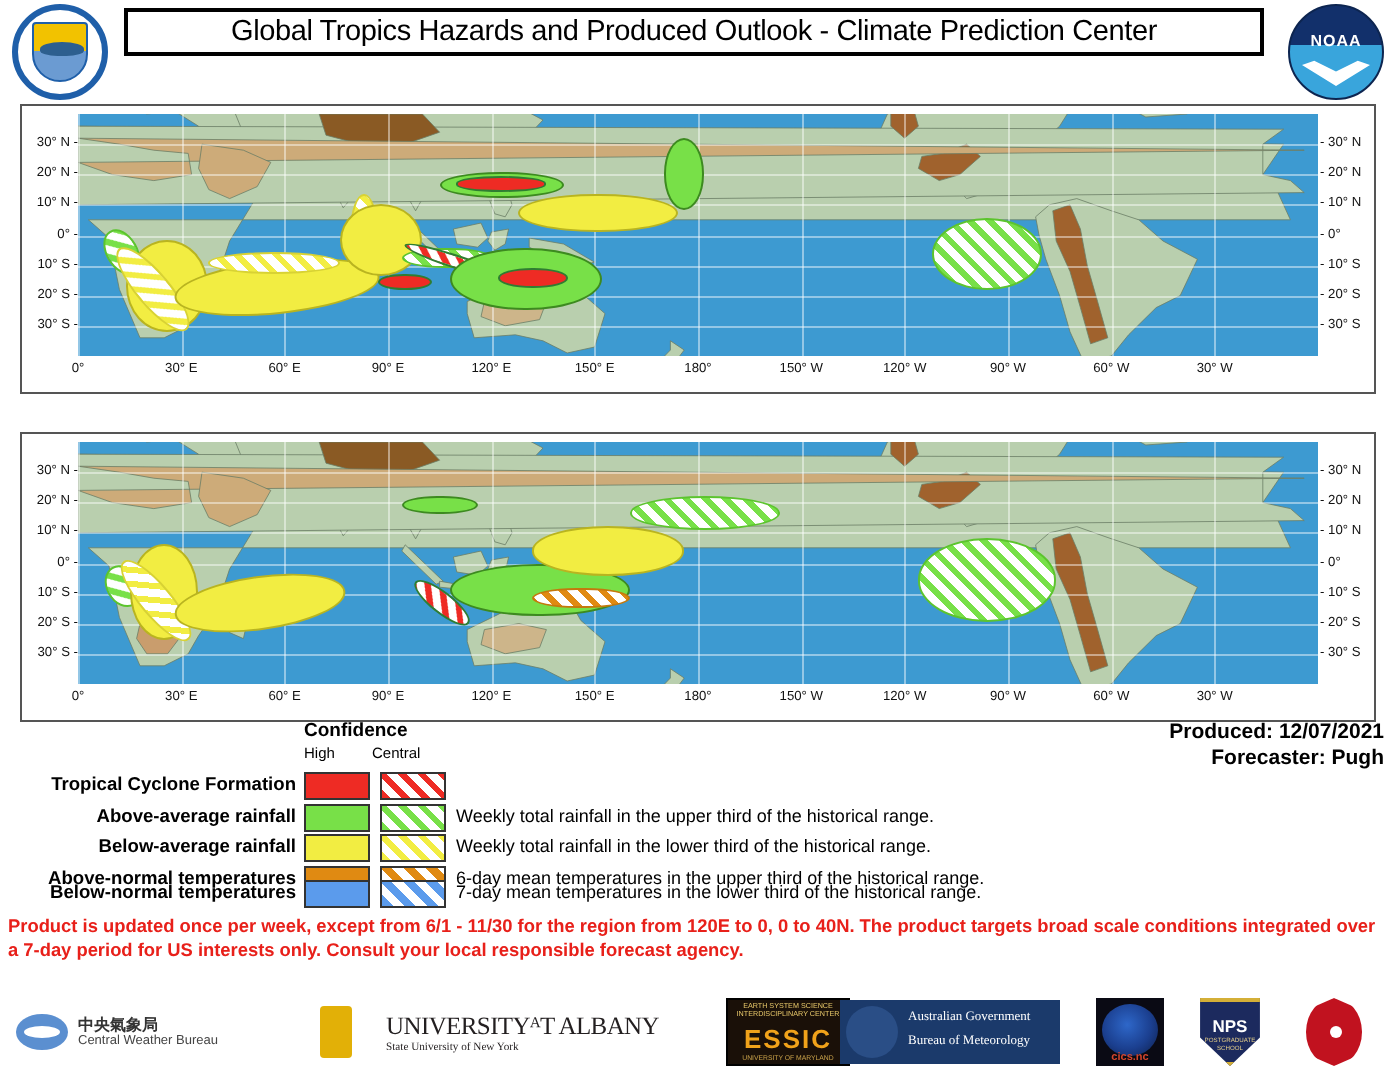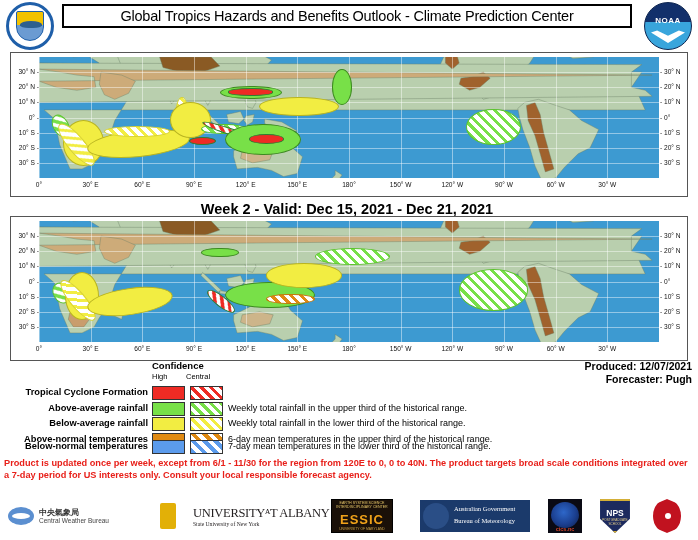--- a/index.html
+++ b/index.html
@@ -148,21 +148,21 @@
 </head>
 <body>
 
 <div class="page">
 
   <div class="header">
     <div class="seal">
       <div class="seal-inner"></div>
     </div>
     <div class="title-box">
-      <span>Global Tropics Hazards and Benefits Outlook - Climate Prediction Center</span>
+      <span>Global Tropics Hazards and Produced Outlook - Climate Prediction Center</span>
     </div>
     <div class="noaa">
       <div class="noaa-text">NOAA</div>
       <div class="noaa-bird"></div>
     </div>
   </div>
 
   <div class="panel" style="position:absolute;left:10px;top:52px;width:678px;height:145px;">
     <div id="w1-map" class="map-frame" style="position:absolute;left:28px;top:4px;right:28px;bottom:18px;">
         <div class="ocean"></div>
@@ -260,23 +260,20 @@
         <div class="xlab" style="left: 273.333px; top: 128px; width: 26px; text-align: center;">150° E</div>
         <div class="xlab" style="left: 325px; top: 128px; width: 26px; text-align: center;">180°</div>
         <div class="xlab" style="left: 376.667px; top: 128px; width: 26px; text-align: center;">150° W</div>
         <div class="xlab" style="left: 428.333px; top: 128px; width: 26px; text-align: center;">120° W</div>
         <div class="xlab" style="left: 480px; top: 128px; width: 26px; text-align: center;">90° W</div>
         <div class="xlab" style="left: 531.667px; top: 128px; width: 26px; text-align: center;">60° W</div>
         <div class="xlab" style="left: 583.333px; top: 128px; width: 26px; text-align: center;">30° W</div>
       </div>
   </div>
 
-  <div class="week-title" style="position:absolute;left:62px;top:201px;width:570px;">
-    <span>Week 2 - Valid: Dec 15, 2021 - Dec 21, 2021</span>
-  </div>
 
   <div class="panel" style="position:absolute;left:10px;top:216px;width:678px;height:145px;">
     <div id="w2-map" class="map-frame" style="position:absolute;left:28px;top:4px;right:28px;bottom:18px;">
         <div class="ocean"></div>
         <svg width="620" height="121" viewBox="0 0 620 121" style="position: absolute; left: 0px; top: 0px;">
           <polygon points="0.0,6.1 20.7,9.1 34.4,12.1 56.8,13.6 60.3,37.8 74.1,42.3 87.8,43.9 75.8,63.5 68.9,84.7 60.3,96.8 55.1,105.9 43.1,111.9 31.0,111.9 20.7,87.7 15.5,62.0 5.2,52.9 606.2,52.9 599.3,37.8 592.4,30.3 602.8,15.1 0.0,6.1" fill="#b9cfae" stroke="#6b7d66" stroke-width="0.4"></polygon>
           <polygon points="75.8,78.7 86.1,83.2 82.7,98.3 75.8,95.3 74.1,84.7 75.8,78.7" fill="#b9cfae" stroke="#6b7d66" stroke-width="0.4"></polygon>
           <polygon points="0.0,0.0 8.6,-6.1 31.0,-7.6 51.7,-7.6 77.5,-3.0 94.7,0.0 103.3,15.1 98.2,22.7 86.1,22.7 77.5,42.3 74.1,36.3 60.3,30.3 56.8,13.6 60.3,6.1 48.2,-1.5 34.4,0.0 20.7,-6.1 0.0,-6.1 0.0,0.0" fill="#b9cfae" stroke="#6b7d66" stroke-width="0.4"></polygon>
           <polygon points="77.5,-3.0 120.6,-6.1 155.0,-7.6 189.4,-7.6 215.3,-6.1 232.5,3.0 223.9,12.1 210.1,15.1 206.7,27.2 189.4,30.3 172.2,42.3 168.8,48.4 161.9,36.3 151.6,28.7 137.8,40.8 124.0,30.3 117.1,24.2 106.8,22.7 98.2,22.7 86.1,18.1 77.5,-3.0" fill="#b9cfae" stroke="#6b7d66" stroke-width="0.4"></polygon>
           <polygon points="117.1,24.2 124.0,30.3 132.6,46.9 137.8,40.8 151.6,28.7 137.8,25.7 117.1,24.2" fill="#b9cfae" stroke="#6b7d66" stroke-width="0.4"></polygon>
@@ -420,21 +417,21 @@
     </div>
 
     <div class="logo" style="left:160px;gap:12px;">
       <div class="ua-mark"></div>
       <div style="margin-left:5px;">
         <div class="ua-t1">UNIVERSITYᴬT ALBANY</div>
         <div class="ua-t2">State University of New York</div>
       </div>
     </div>
 
-    <div class="logo" style="left:316px;padding-left:15px;">
+    <div class="logo" style="left:348px;padding-left:15px;">
       <div class="essic">
         <div class="essic-top">EARTH SYSTEM SCIENCE INTERDISCIPLINARY CENTER</div>
         <div class="essic-big">ESSIC</div>
         <div class="essic-bot">UNIVERSITY OF MARYLAND</div>
       </div>
     </div>
 
     <div class="logo" style="left:420px;">
       <div class="bom">
         <div class="bom-crest"></div>

